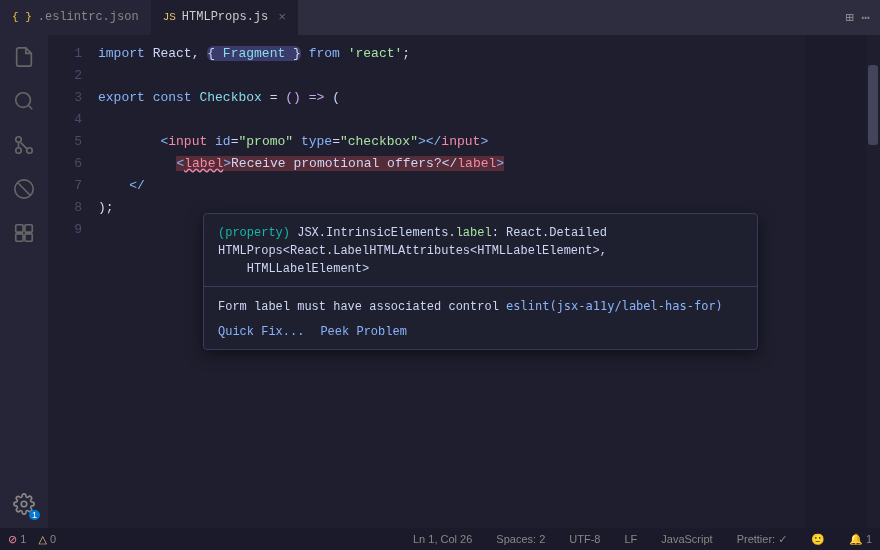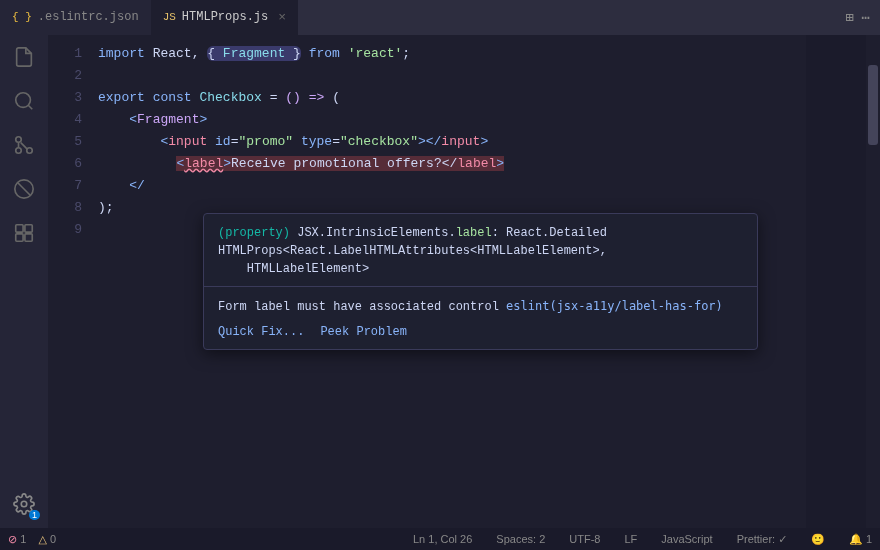--- a/index.html
+++ b/index.html
@@ -346,21 +346,20 @@
         <span class="line-content"> </span>
       </div>
 
       <div class="code-line">
         <span class="line-num">3</span>
         <span class="line-content"><span class="kw">export</span> <span class="kw">const</span> <span class="fn">Checkbox</span> <span class="punc">= </span><span class="kw2">() =&gt;</span> <span class="punc">(</span></span>
       </div>
 
       <div class="code-line">
         <span class="line-num">4</span>
-        <span class="line-content">    <span class="tag">&lt;</span><span class="tag-name2">Fragment</span><span class="tag">&gt;</span></span>
       </div>
 
       <div class="code-line">
         <span class="line-num">5</span>
         <span class="line-content">        <span class="tag">&lt;</span><span class="tag-name">input</span> <span class="attr">id</span><span class="punc">=</span><span class="attr-val">"promo"</span> <span class="attr">type</span><span class="punc">=</span><span class="attr-val">"checkbox"</span><span class="tag">&gt;&lt;/</span><span class="tag-name">input</span><span class="tag">&gt;</span></span>
       </div>
 
       <div class="code-line">
         <span class="line-num">6</span>
         <span class="line-content">        <span class="label-highlight"><span class="tag">&lt;</span><span class="label-tag squiggly">label</span><span class="tag">&gt;</span><span class="punc">Receive promotional offers?&lt;/</span><span class="label-tag">label</span><span class="tag">&gt;</span></span></span>

